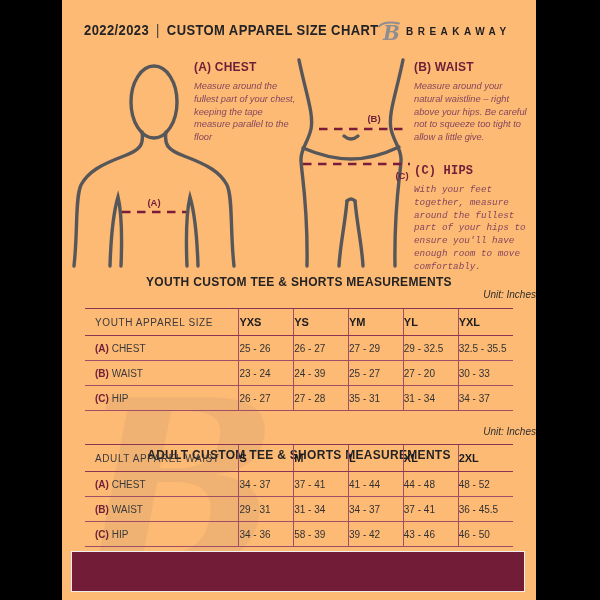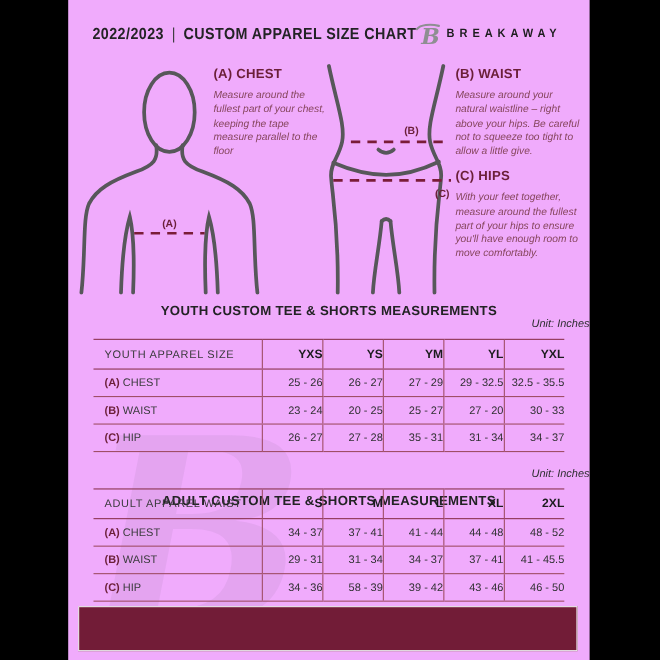--- a/index.html
+++ b/index.html
@@ -1,18 +1,18 @@
 <!DOCTYPE html>
 <html><head>
 <meta charset="utf-8">
 <style>
   html,body{margin:0;padding:0;background:#000;}
   .canvas{position:relative;width:600px;height:600px;background:#000;overflow:hidden;
           font-family:"Liberation Sans",sans-serif;}
-  .page{position:absolute;left:62px;top:0;width:474px;height:600px;background:#f0abfc;}
+  .page{position:absolute;left:62px;top:0;width:474px;height:600px;background:#fdba74;}
 
   
   .hdr{position:absolute;left:0;top:18px;width:100%;height:28px;}
   .hdr-title{position:absolute;left:22px;top:4px;font-weight:bold;font-size:13px;
              color:#232325;letter-spacing:.4px;transform:scaleY(1.12);transform-origin:left top;white-space:nowrap;}
   .hdr-sep{margin:0 7px;font-weight:normal;color:#3a3a3c;}
   .logo-svg{position:absolute;left:314px;top:1px;}
   .brand{position:absolute;left:344px;top:7px;font-weight:bold;font-size:10px;color:#1d1d1f;
          letter-spacing:4.5px;transform:scaleY(1.1);transform-origin:left top;white-space:nowrap;}
 
@@ -23,21 +23,21 @@
   .meas-desc{font-style:italic;font-size:9.3px;line-height:1.38;color:#86465d;margin:0;}
 
   
   .sec-title{position:absolute;width:100%;text-align:center;font-weight:bold;font-size:12px;
              color:#232325;letter-spacing:.3px;}
   .sec-unit{position:absolute;width:100%;text-align:right;font-style:italic;font-size:10px;color:#2e2e30;}
 
   
   .size-table{position:absolute;left:23px;width:428px;border-collapse:collapse;table-layout:fixed;}
   .size-table td{border-top:1px solid #a04e66;border-bottom:1px solid #a04e66;
-                 font-size:10px;color:#313133;text-align:right;height:24px;padding:0;}
+                 font-size:10px;color:#313133;text-align:left;height:24px;padding:0;}
   .size-table td+td{border-left:1px solid #a04e66;}
   .size-table .c0{width:33.5%;text-align:left;padding-left:10px;}
   .size-table tr.head td{height:26px;border-top:1.5px solid #8c3450;border-bottom:1.5px solid #8c3450;}
   .size-table tr.head .c0{font-size:10px;color:#3a3a3c;letter-spacing:.6px;}
   .size-table tr.head td.sz{font-weight:bold;font-size:11px;color:#1c1c1e;}
   .rk{color:#6b1f38;font-weight:bold;}
   .rl{color:#3a3a3c;}
 
   .watermark{position:absolute;left:18px;top:368px;font-family:"DejaVu Serif",serif;
              font-style:italic;font-weight:bold;font-size:235px;line-height:1;
@@ -94,21 +94,21 @@
       <line class="dash" x1="37" y1="73" x2="122" y2="73"></line>
       <line class="dash" x1="21" y1="108" x2="128" y2="108"></line>
       <text class="mark" x="120" y="123" text-anchor="middle">(C)</text>
     </svg>
 
     <div class="meas-block" style="left:352px;top:60px;width:114px;">
       <p class="meas-title">(B) WAIST</p>
       <p class="meas-desc">Measure around your natural waistline – right above your hips. Be careful not to squeeze too tight to allow a little give.</p>
     </div>
 
-    <div class="meas-block" style="left:352px;top:153px;width:114px;">
+    <div class="meas-block" style="left:352px;top:164px;width:114px;font-family:Liberation Mono, monospace;">
       <p class="meas-title">(C) HIPS</p>
       <p class="meas-desc">With your feet together, measure around the fullest part of your hips to ensure you'll have enough room to move comfortably.</p>
     </div>
 
     <div class="watermark">B</div>
 
     <div class="sec-title" style="top:275px;">YOUTH CUSTOM TEE &amp; SHORTS MEASUREMENTS</div>
     <div class="sec-unit" style="top:289px;">Unit: Inches</div>
     <table class="size-table" style="top:308px;">
       <tbody>
@@ -124,21 +124,21 @@
         <td class="c0"><span class="rk">(A)</span> <span class="rl">CHEST</span></td>
         <td>25 - 26</td>
         <td>26 - 27</td>
         <td>27 - 29</td>
         <td>29 - 32.5</td>
         <td>32.5 - 35.5</td>
       </tr>
       <tr>
         <td class="c0"><span class="rk">(B)</span> <span class="rl">WAIST</span></td>
         <td>23 - 24</td>
-        <td>20 - 25</td>
+        <td>24 - 39</td>
         <td>25 - 27</td>
         <td>27 - 20</td>
         <td>30 - 33</td>
       </tr>
       <tr>
         <td class="c0"><span class="rk">(C)</span> <span class="rl">HIP</span></td>
         <td>26 - 27</td>
         <td>27 - 28</td>
         <td>35 - 31</td>
         <td>31 - 34</td>
@@ -166,21 +166,21 @@
         <td>41 - 44</td>
         <td>44 - 48</td>
         <td>48 - 52</td>
       </tr>
       <tr>
         <td class="c0"><span class="rk">(B)</span> <span class="rl">WAIST</span></td>
         <td>29 - 31</td>
         <td>31 - 34</td>
         <td>34 - 37</td>
         <td>37 - 41</td>
-        <td>41 - 45.5</td>
+        <td>36 - 45.5</td>
       </tr>
       <tr>
         <td class="c0"><span class="rk">(C)</span> <span class="rl">HIP</span></td>
         <td>34 - 36</td>
         <td>58 - 39</td>
         <td>39 - 42</td>
         <td>43 - 46</td>
         <td>46 - 50</td>
       </tr>
     </tbody>

